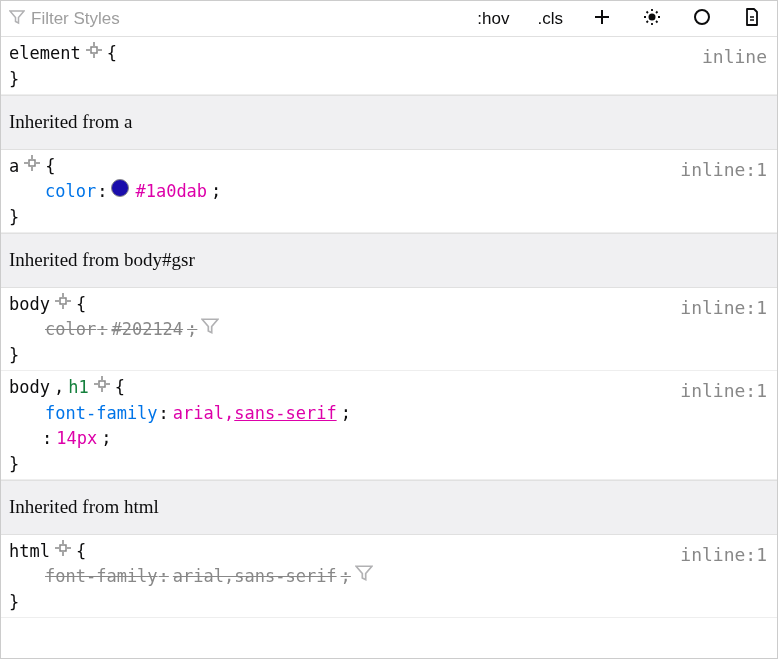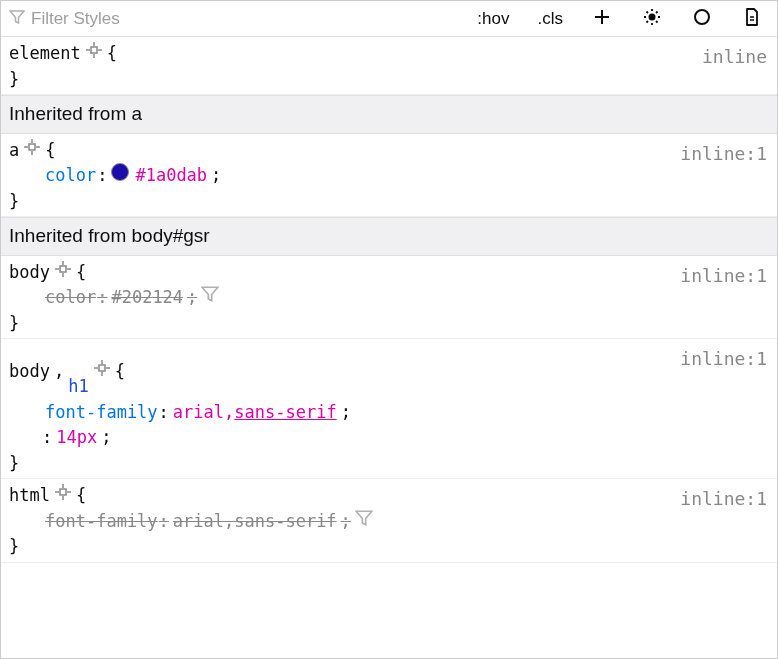--- a/index.html
+++ b/index.html
@@ -6,25 +6,25 @@
 body { font-family: -apple-system, BlinkMacSystemFont, "Segoe UI", sans-serif; font-size: 13px; color: #0c0c0d; width: 778px; height: 659px; background: #fff; border: 1px solid #ccc; overflow: hidden; }
 .toolbar { display: flex; align-items: center; height: 36px; border-bottom: 1px solid #e0e0e0; padding: 0 8px; gap: 16px; }
 .filter-wrap { display: flex; align-items: center; flex: 1; gap: 6px; }
 .filter-icon svg { width: 16px; height: 16px; fill: none; stroke: #b1b1b3; stroke-width: 1.5; }
 .filter-input { border: none; outline: none; font-size: 17px; color: #737373; width: 100%; background: transparent; }
 .filter-input::placeholder { color: #9e9e9e; }
 .tool-btn { display: flex; align-items: center; justify-content: center; min-width: 34px; height: 34px; cursor: pointer; border-radius: 2px; }
 .tool-text { font-size: 17px; color: #0c0c0d; padding: 0 6px; }
 .tool-btn svg { width: 18px; height: 18px; }
 .rules { font-family: Menlo, Consolas, monospace; font-size: 17px; line-height: 1.5; overflow-y: auto; height: calc(100% - 42px); }
-.inherited-header { background: #f0f0f2; border-top: 1px solid #e0e0e0; border-bottom: 1px solid #e0e0e0; padding: 4px 8px; font-family: Liberation Sans, sans-serif; font-size: 19px; color: #0c0c0d; }
+.inherited-header { background: #f0f0f2; border-top: 1px solid #e0e0e0; border-bottom: 1px solid #e0e0e0; padding: 12px 8px; font-family: Liberation Serif, serif; font-size: 19px; color: #0c0c0d; }
 .rule { padding: 4px 8px 2px 8px; border-bottom: 1px solid #eee; position: relative; }
 .rule-header { display: flex; align-items: center; gap: 4px; }
 .selector { color: #0c0c0d; }
-.selector-unmatched { color: #1d4ed8; margin-top: 31px; }
+.selector-unmatched { color: #15803d; }
 .brace { color: #0c0c0d; }
 .source { position: absolute; right: 10px; top: 6px; color: #888; font-size: 18px; }
 .decls { padding-left: 36px; }
 .decl { display: flex; gap: 4px; }
 .prop { color: #0074e8; }
 .val { color: #dd00a9; }
 .colon { color: #0c0c0d; margin-left: -3px; }
 .semi { color: #0c0c0d; }
 .overridden .prop, .overridden .val, .overridden .colon, .overridden .semi { color: #888; text-decoration: line-through; }
 .underlined { text-decoration: underline; }
@@ -173,20 +173,21 @@
           <span class="semi">;</span>
         </div>
         <div class="decl">
           <span class="colon">:</span> 
           <span class="val">14px</span>
           <span class="semi">;</span>
         </div>
       </div>
       <div class="close-brace"><span class="brace">}</span></div>
     </div>
+    <div class="inherited-header">Inherited from html</div>
     <div class="rule">
       <div class="source">inline:1</div>
       <div class="rule-header">
         <span class="selector">html</span> 
         <span class="inspector-icon"><svg viewBox="0 0 18 18">
             <rect x="6" y="6" width="6" height="6"></rect>
             <line x1="9" y1="1" x2="9" y2="5"></line>
             <line x1="9" y1="13" x2="9" y2="17"></line>
             <line x1="1" y1="9" x2="5" y2="9"></line>
             <line x1="13" y1="9" x2="17" y2="9"></line>

